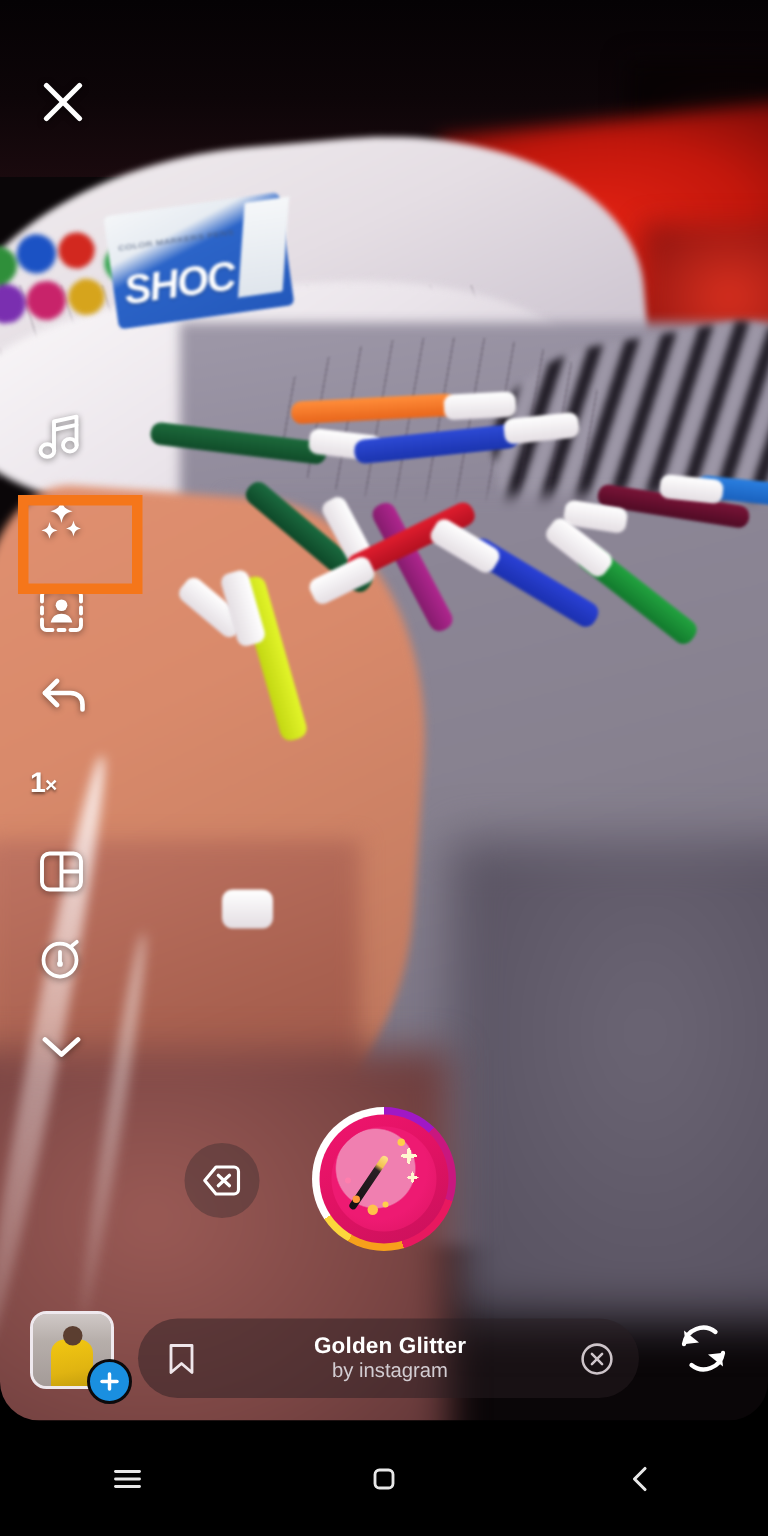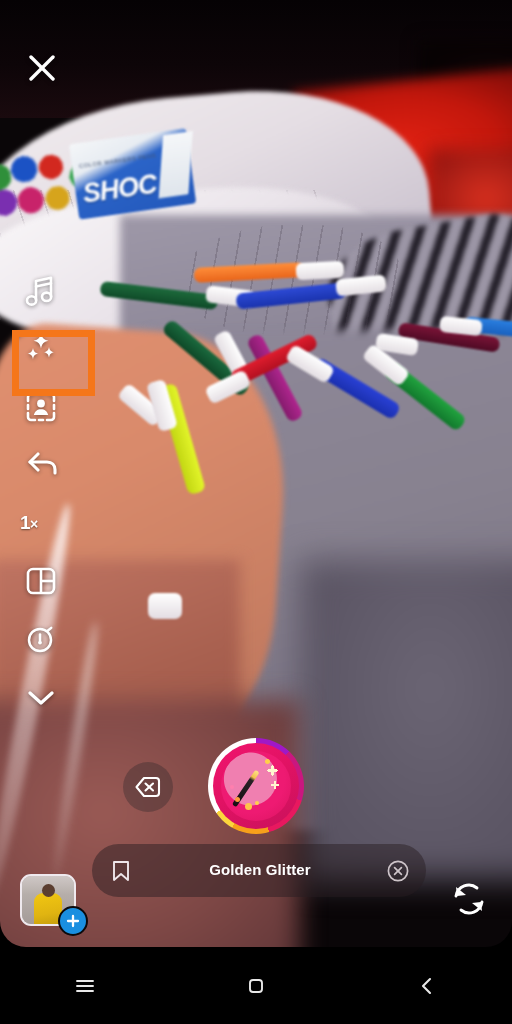--- a/index.html
+++ b/index.html
@@ -209,21 +209,21 @@
   }
   .next-btn{
     position:absolute; left:350px; top:762px; width:101px; height:54px; border-radius:27px;
     background:#fbfbfb; display:flex; align-items:center; justify-content:center; gap:8px;
     cursor:pointer; box-shadow:0 1px 4px rgba(0,0,0,.18);
   }
   .next-btn .lbl{ font-size:19px; color:#111; letter-spacing:-.1px; }
 
   
   .effect-pill{
-    position:absolute; left:92px; top:844px; width:334px; height:53px; border-radius:27px;
+    position:absolute; left:92px; top:879px; width:334px; height:53px; border-radius:27px;
     background:rgba(40,30,34,.48);
     display:flex; align-items:center; cursor:pointer;
   }
   .pill-bookmark{ width:58px; display:flex; align-items:center; justify-content:center; cursor:pointer; }
   .pill-text{ flex:1; text-align:center; line-height:1.08; }
   .pill-title{ font-size:15px; font-weight:bold; color:#fff; display:block; letter-spacing:.1px; }
   .pill-sub{ font-size:13.5px; color:#d3cdd2; display:block; margin-top:1px; }
   .pill-close{ width:56px; display:flex; align-items:center; justify-content:center; cursor:pointer; }
 
   
@@ -452,20 +452,21 @@
 
 
     <div class="effect-pill">
       <div class="pill-bookmark">
         <svg width="20" height="24" viewBox="0 0 20 24">
           <path d="M3 3h14v18l-7-6-7 6z" fill="none" stroke="#efe6ea" stroke-width="1.9" stroke-linejoin="round"></path>
         </svg>
       </div>
       <div class="pill-text">
         <span class="pill-title">Golden Glitter</span>
+        <span class="pill-sub">by instagram</span>
       </div>
       <div class="pill-close">
         <svg width="24" height="24" viewBox="0 0 24 24">
           <circle cx="12" cy="12" r="9.6" fill="none" stroke="#cdc4c9" stroke-width="1.7"></circle>
           <g stroke="#cdc4c9" stroke-width="1.7" stroke-linecap="round">
             <line x1="8.6" y1="8.6" x2="15.4" y2="15.4"></line>
             <line x1="15.4" y1="8.6" x2="8.6" y2="15.4"></line>
           </g>
         </svg>
       </div>

